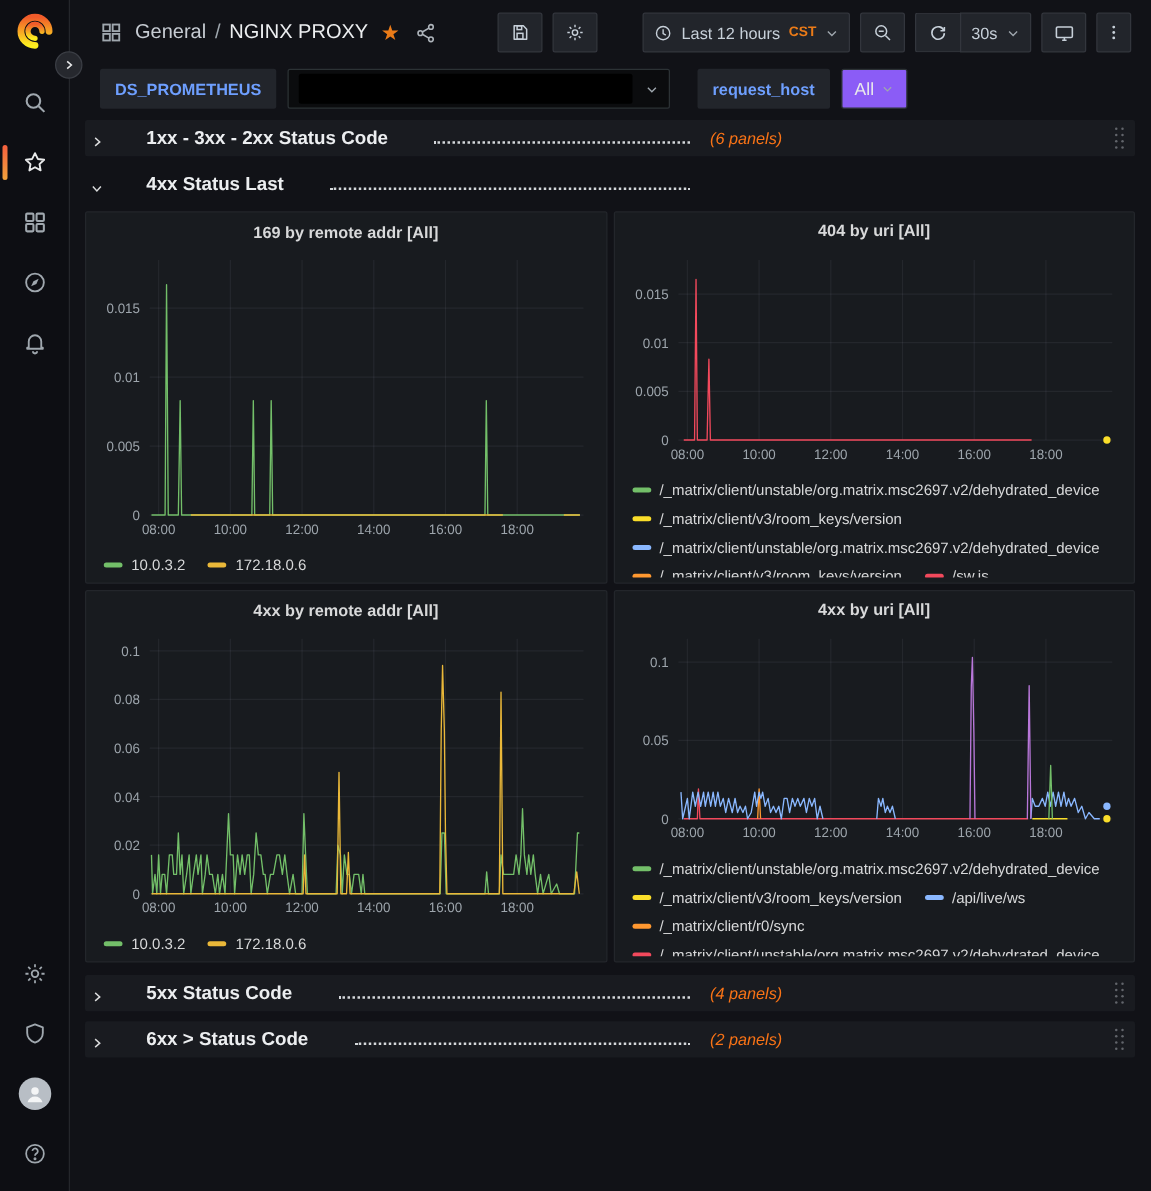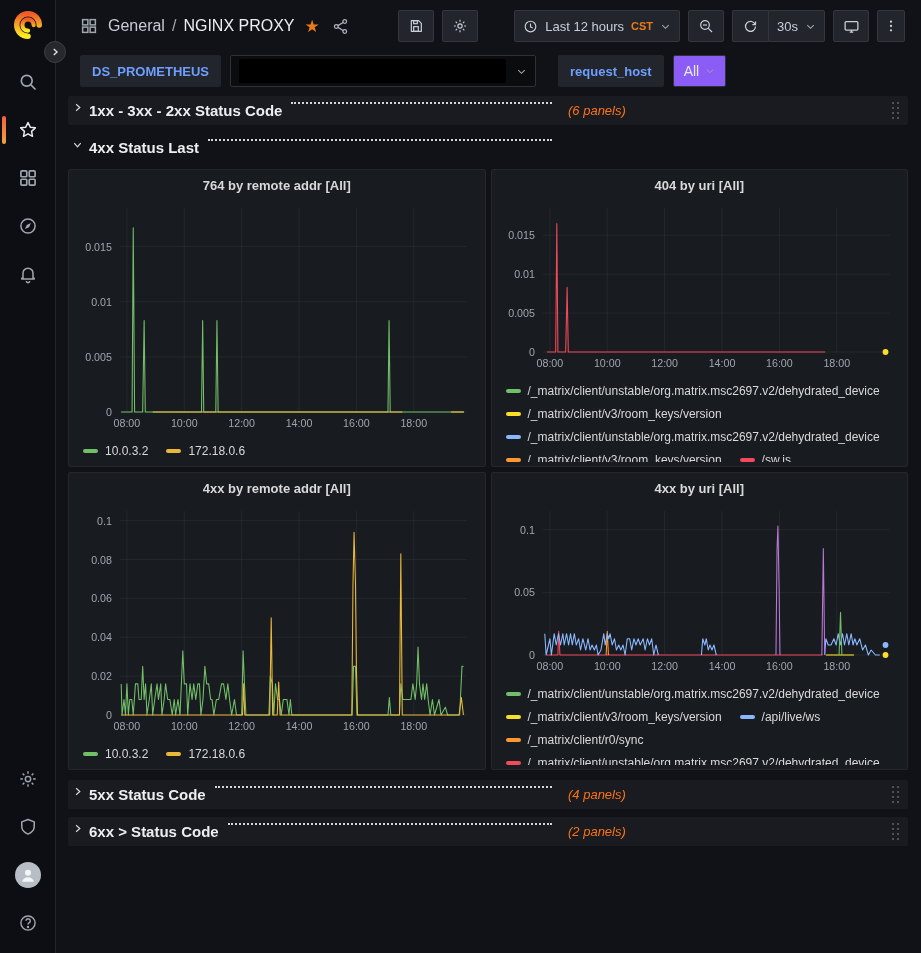--- a/index.html
+++ b/index.html
@@ -45,21 +45,21 @@
   .redacted { flex:1; height:24px; background:#000; border-radius:2px; margin-right:10px; }
   .var-value { height:32px; background:#8b5cf6; border:1px solid #2c3235; border-radius:2px; display:flex; align-items:center;
                gap:6px; padding:0 10px; color:#e9eaeb; font-size:14px; cursor:pointer; }
   .caret { color:#9fa7ae; display:flex; }
 
   
   .dash { padding:6px 13px 0 12px; }
   .row-head { height:29px; display:flex; align-items:center; padding:0 8px 0 4px; margin-bottom:8px; cursor:pointer; }
   .row-head.collapsed { background:#191b20; border-radius:2px; }
   .row-head.expanded { margin-top:6px; margin-bottom:7px; }
-  .row-left { display:flex; align-items:flex-start; width:482px; }
+  .row-left { display:flex; align-items:flex-end; width:482px;gap:28px; }
   .row-chev { color:#d8d9da; display:flex; margin-right:6px; }
   .row-chev.down svg { transform:rotate(90deg); }
   .row-title { font-size:15px; font-weight:700; color:#eceef0; white-space:nowrap; }
   .leader { flex:1; border-bottom:2px dotted #d4d7da; margin:0 2px 4px 9px; height:2px; }
   .panels-count { font-size:13px; font-style:italic; color:#f97316; margin-left:14px; }
   .grip { margin-left:auto; display:grid; grid-template-columns:repeat(2,4px); grid-auto-rows:4px; gap:1px; cursor:grab; }
   .grip i { width:2px; height:2px; border-radius:50%; background:#62656b; display:block; margin:1px; }
 
   .panel-grid { display:grid; grid-template-columns:1fr 1fr; gap:5px; margin-bottom:10px; }
   .panel { height:298px; background:#181b1f; border:1px solid #23262b; border-radius:2px;
@@ -319,21 +319,21 @@
               <path d="M9 5l8 7-8 7"></path>
             </svg>
           </span>
         <span class="row-title">4xx Status Last</span>
         <span class="leader"></span>
       </div>
     </div>
 
     <div class="panel-grid" id="panel-grid">
         <div class="panel">
-          <div class="panel-title">764 by remote addr [All]</div>
+          <div class="panel-title">169 by remote addr [All]</div>
           <div class="chart-wrap"><svg class="chart" width="100%" height="234" viewBox="0 0 415 234" preserveAspectRatio="none">
               <line x1="53.37603305785124" y1="8" x2="53.37603305785124" y2="212" stroke="rgba(204,204,220,0.07)" stroke-width="1"></line>
               <text x="53.37603305785124" y="227" text-anchor="middle">08:00</text>
               <line x1="112.38429752066115" y1="8" x2="112.38429752066115" y2="212" stroke="rgba(204,204,220,0.07)" stroke-width="1"></line>
               <text x="112.38429752066115" y="227" text-anchor="middle">10:00</text>
               <line x1="171.39256198347107" y1="8" x2="171.39256198347107" y2="212" stroke="rgba(204,204,220,0.07)" stroke-width="1"></line>
               <text x="171.39256198347107" y="227" text-anchor="middle">12:00</text>
               <line x1="230.40082644628097" y1="8" x2="230.40082644628097" y2="212" stroke="rgba(204,204,220,0.07)" stroke-width="1"></line>
               <text x="230.40082644628097" y="227" text-anchor="middle">14:00</text>
               <line x1="289.4090909090909" y1="8" x2="289.4090909090909" y2="212" stroke="rgba(204,204,220,0.07)" stroke-width="1"></line>

